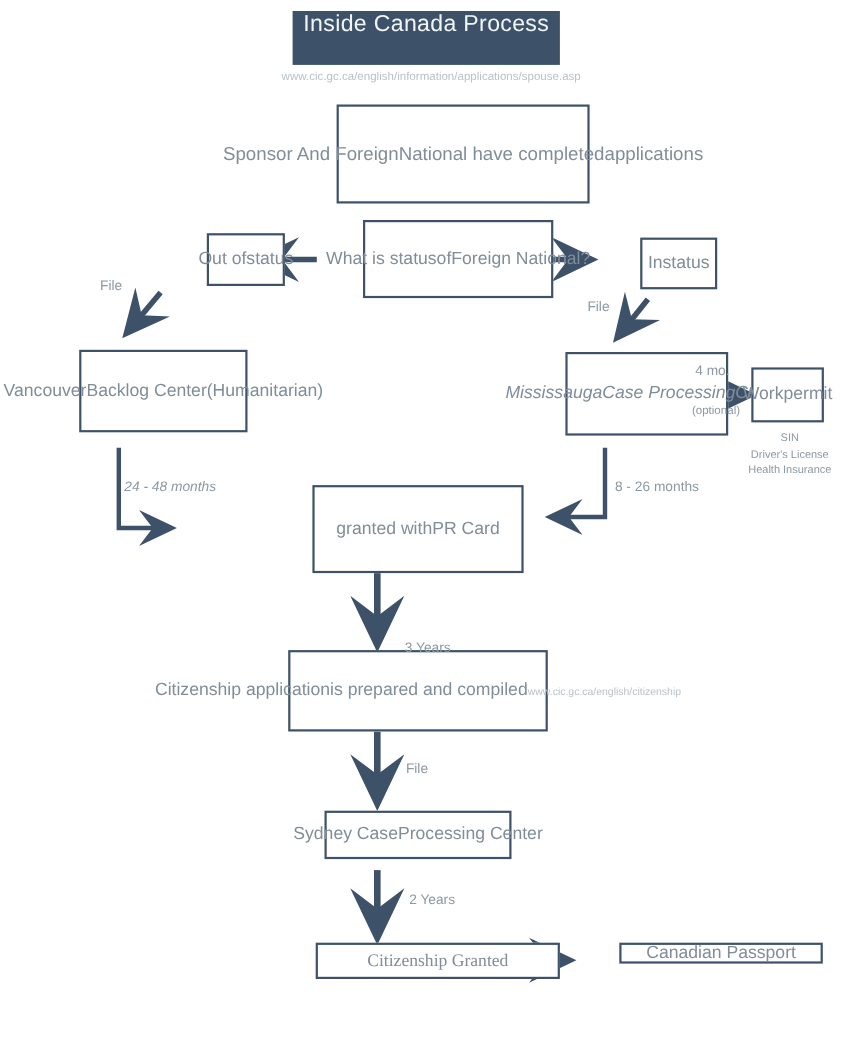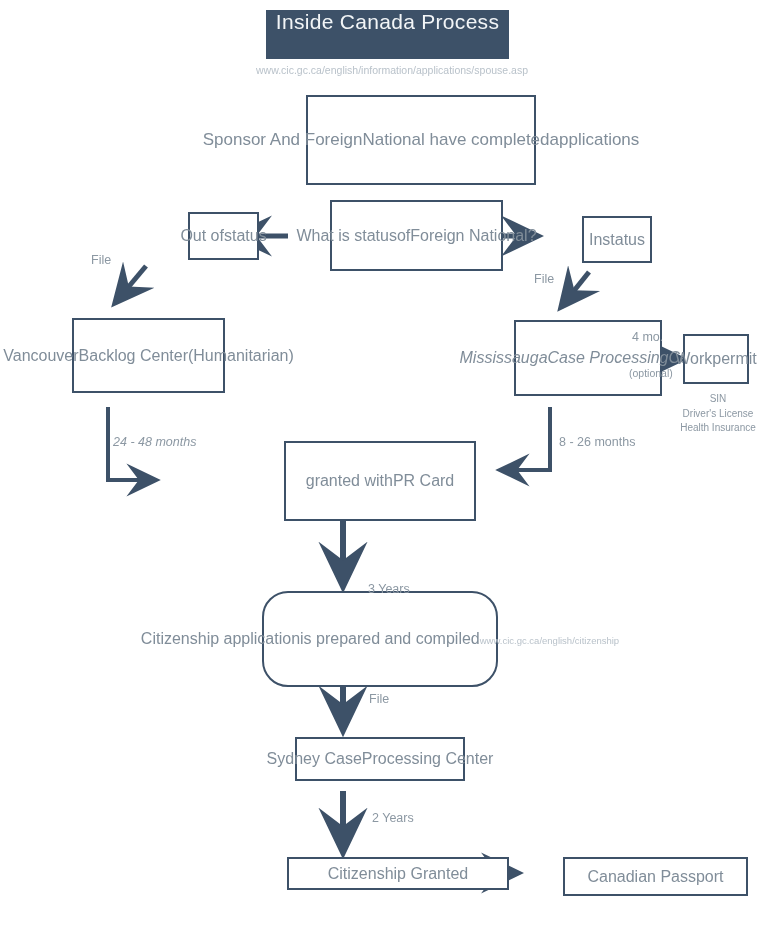--- a/index.html
+++ b/index.html
@@ -133,36 +133,36 @@
 <div class="node" style="left:646px;top:334px;width:66px;height:50px;font-size:16px;">
   <span class="ln">Work</span>
   <span class="ln">permit</span>
 </div>
 
 <div class="node" style="left:247px;top:441px;width:192px;height:80px;font-size:16px;">
   <span class="ln">granted with</span>
   <span class="ln">PR Card</span>
 </div>
 
-<div class="node" style="left:225px;top:591px;width:236px;height:96px;font-size:16px;border-radius:26px;">
+<div class="node" style="left:225px;top:591px;width:236px;height:74px;font-size:16px;">
   <span class="ln">Citizenship application</span>
   <span class="ln">is prepared and compiled</span>
   <span class="ln urlline">www.cic.gc.ca/english/citizenship</span>
 </div>
 
 <div class="node" style="left:258px;top:737px;width:170px;height:44px;font-size:16px;">
   <span class="ln">Sydney Case</span>
   <span class="ln">Processing Center</span>
 </div>
 
-<div class="node" style="left:250px;top:857px;width:222px;height:33px;font-size:16px;">
+<div class="node" style="left:250px;top:857px;width:222px;height:33px;font-size:16px;font-family:Liberation Serif, serif;">
   <span class="ln">Citizenship Granted</span>
 </div>
 
-<div class="node" style="left:526px;top:857px;width:185px;height:39px;font-size:16px;">
+<div class="node" style="left:526px;top:857px;width:185px;height:19px;font-size:16px;">
   <span class="ln">Canadian Passport</span>
 </div>
 
 <div class="edge-label" style="left:91px;top:253px;">File</div>
 <div class="edge-label" style="left:534px;top:272px;">File</div>
 <div class="edge-label" style="left:632px;top:330px;">4 mo.</div>
 <div class="edge-label sm" style="left:629px;top:367px;font-size:10.5px;">(optional)</div>
 <div class="edge-label" style="left:113px;top:435px;font-style:italic;">24 - 48 months</div>
 <div class="edge-label" style="left:559px;top:435px;">8 - 26 months</div>
 <div class="edge-label" style="left:368px;top:549px;margin-top:33px;">3 Years</div>

